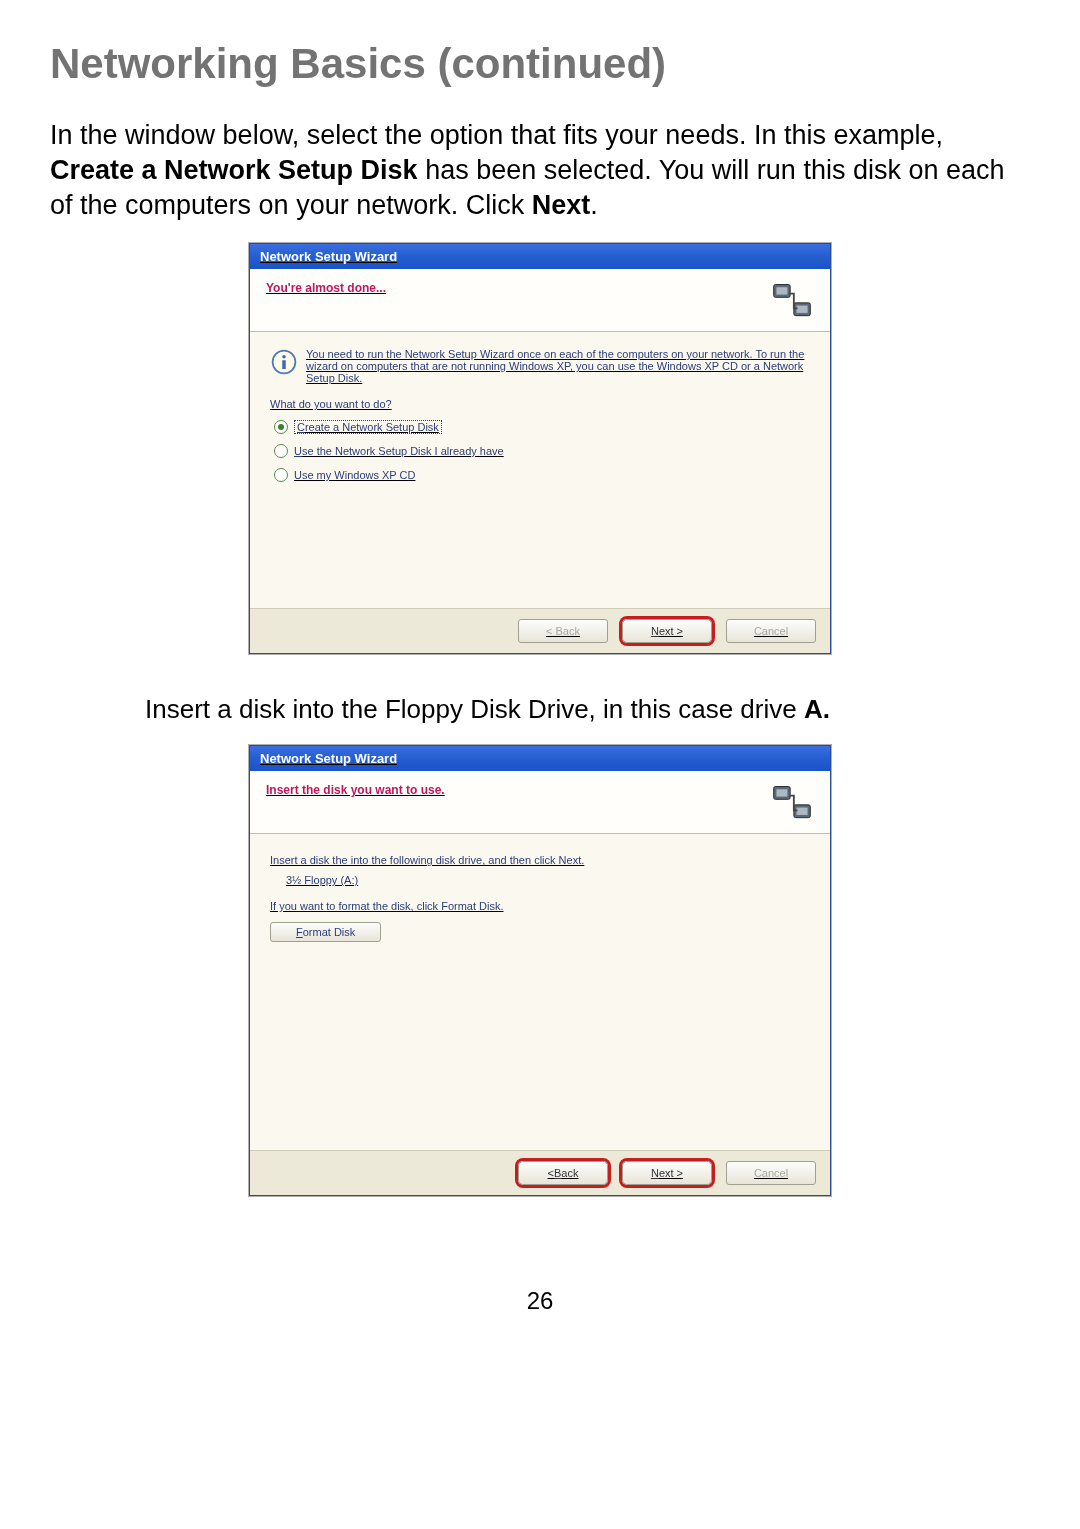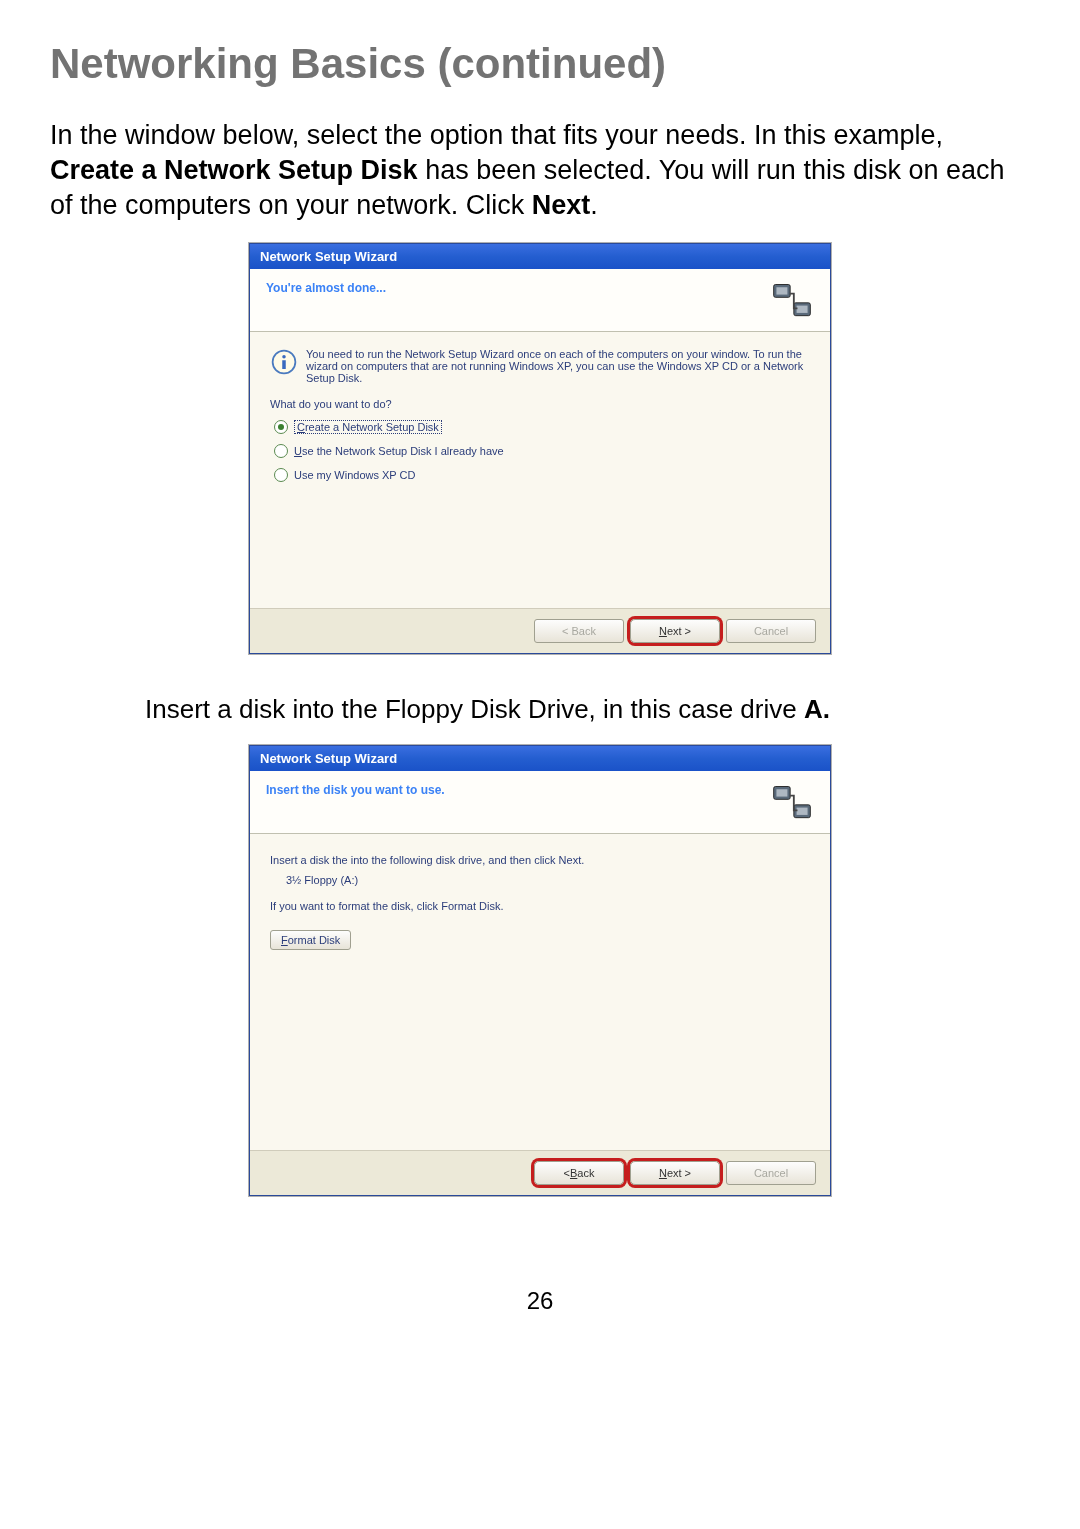--- a/index.html
+++ b/index.html
@@ -25,39 +25,40 @@
   .intro-text b { font-weight: bold; }
 
   .wizard-window {
     width: 580px;
     margin: 10px auto 40px auto;
     border: 1px solid #2a4a9a;
     font-family: Tahoma, Arial, sans-serif;
     font-size: 11px;
     background: #ece9d8;
     box-shadow: 0 0 0 1px #b0b0b0;
+    text-decoration: underline;
   }
   .titlebar {
     background: linear-gradient(to bottom, #3a6ee0 0%, #245ed0 50%, #1a52c8 100%);
     color: #fff;
     font-weight: bold;
     font-size: 13px;
     padding: 5px 10px;
   }
   .header-pane {
     background: #fffefa;
     padding: 10px 16px 8px 16px;
     display: flex;
     justify-content: space-between;
     align-items: flex-start;
     border-bottom: 1px solid #c0c0b0;
   }
   .header-text {
     font-weight: bold;
-    color: #3b82f6;
+    color: #be185d;
     font-size: 12px;
     padding-top: 2px;
   }
   .header-icon {
     width: 44px;
     height: 44px;
     flex: 0 0 44px;
   }
   .body-pane {
     background: #faf8ef;
@@ -103,21 +104,21 @@
     padding: 0 2px;
   }
   .underline-first::first-letter { text-decoration: underline; }
 
   .button-row {
     background: #ece9d8;
     border-top: 1px solid #d0ccbb;
     padding: 10px 14px;
     display: flex;
     justify-content: flex-end;
-    gap: 6px;
+    gap: 14px;
     text-align: center;
   }
   .wiz-btn {
     min-width: 72px;
     height: 22px;
     background: linear-gradient(to bottom, #fdfdfd, #e8e4d8);
     border: 1px solid #a0a090;
     border-radius: 3px;
     font-family: Tahoma, Arial, sans-serif;
     font-size: 11px;
@@ -138,24 +139,24 @@
     margin: 40px 0 20px 95px;
   }
 
   .body2-line { margin: 4px 0; }
   .drive-item { margin: 8px 0 14px 16px; }
   .fmt-btn {
     display: inline-block;
     background: linear-gradient(to bottom, #fdfdfd, #e8e4d8);
     border: 1px solid #a0a090;
     border-radius: 3px;
-    padding: 3px 10px;
+    padding: 3px 25px;
     font-size: 11px;
     color: #2b3d7a;
-    margin-top: 14px;
+    margin-top: 6px;
   }
   .page-num {
     text-align: center;
     font-size: 24px;
     margin-top: 91px;
   }
 </style>
 </head>
 <body>
 
@@ -177,21 +178,21 @@
       <path d="M22 16 L26 16 L26 32 L30 32" stroke="#444" stroke-width="2" fill="none"></path>
     </svg>
   </div>
   <div class="body-pane">
     <div class="info-row">
       <svg class="info-icon" viewBox="0 0 32 32">
         <circle cx="16" cy="16" r="13" fill="#fffbe8" stroke="#4a7abf" stroke-width="2"></circle>
         <circle cx="16" cy="10" r="2" fill="#3a6abf"></circle>
         <rect x="14" y="14" width="4" height="10" fill="#3a6abf"></rect>
       </svg>
-      <div>You need to run the Network Setup Wizard once on each of the computers on your window. To run the wizard on computers that are not running Windows XP, you can use the Windows XP CD or a Network Setup Disk.</div>
+      <div>You need to run the Network Setup Wizard once on each of the computers on your network. To run the wizard on computers that are not running Windows XP, you can use the Windows XP CD or a Network Setup Disk.</div>
     </div>
     <div class="prompt">What do you want to do?</div>
     <div class="radio-list">
       <div class="radio-item">
         <span class="radio-outer">
             <span class="radio-dot"></span>
           </span>
         <span class="radio-label selected underline-first">Create a Network Setup Disk</span>
       </div>
       <div class="radio-item">

